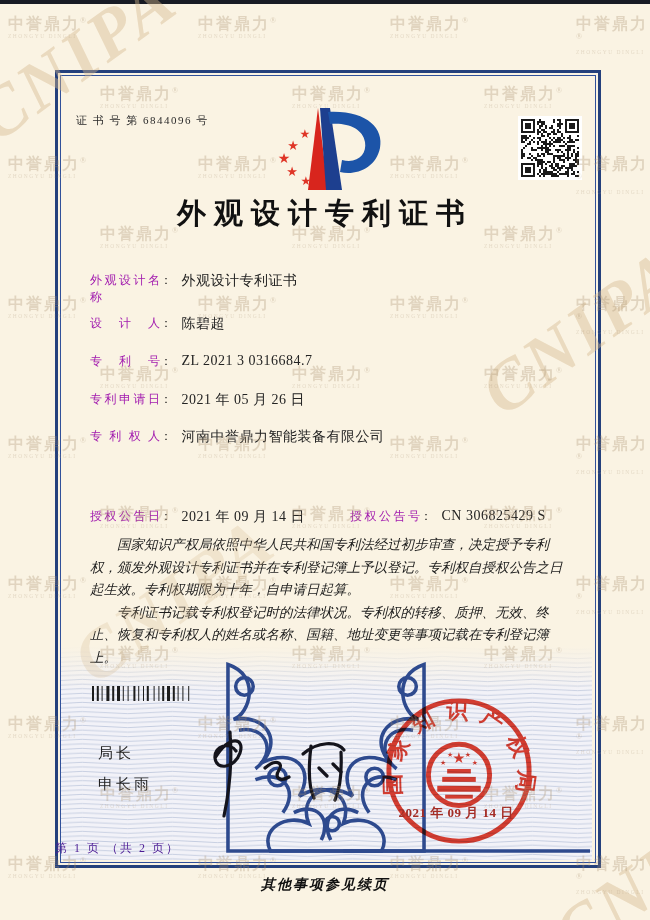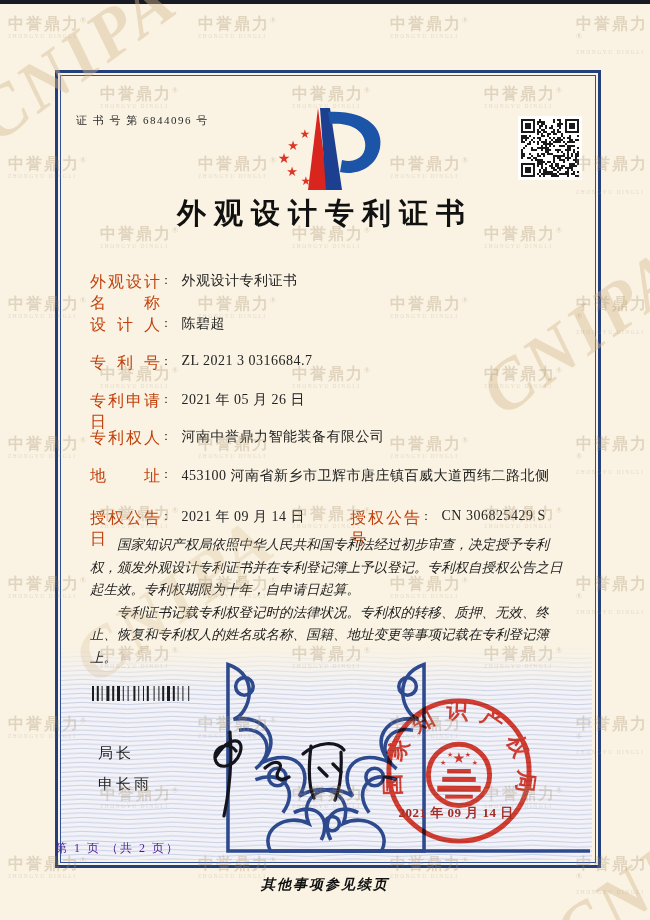--- a/index.html
+++ b/index.html
@@ -21,21 +21,21 @@
   .corner-orn.left{left:-2px;}
   .corner-orn.right{right:-2px;transform:scaleX(-1);}
   
   .cert-no{position:absolute;left:76px;top:113px;font-size:11px;letter-spacing:1.5px;color:#2a2a2a;z-index:3;}
   .logo{position:absolute;left:268px;top:102px;width:132px;height:94px;z-index:3;}
   .qr{position:absolute;left:518px;top:116px;width:58px;height:58px;z-index:3;background:#fff;padding:3px;}
   .title{position:absolute;left:55px;top:194px;width:540px;margin:0;text-align:center;
          font-size:29px;font-weight:bold;letter-spacing:8px;color:#111;z-index:3;}
   
   .frow{position:absolute;z-index:3;font-size:14px;color:#232323;}
-  .flabel{display:inline-block;width:70px;font-size:16px;color:#c2410c;text-align:justify;text-align-last:justify;vertical-align:top;letter-spacing:0;}
+  .flabel{display:inline-block;width:70px;font-size:12px;color:#a21caf;text-align:justify;text-align-last:justify;vertical-align:top;letter-spacing:0;}
   .fcolon{font-size:12px;vertical-align:top;}
   .fval{margin-left:6px;letter-spacing:0.5px;vertical-align:top;}
   .fval.block{display:inline-block;width:402px;line-height:1.45;}
   .r1{left:90px;top:272px;} .r2{left:90px;top:315px;} .r3{left:90px;top:353px;}
   .r4{left:90px;top:391px;} .r5{left:90px;top:428px;} .r6{left:90px;top:466px;}
   .r7{left:90px;top:508px;width:500px;}
   .grant-no{position:absolute;left:260px;top:0;}
   
   .body-text{position:absolute;left:90px;top:534px;width:484px;z-index:3;
     font-style:italic;font-size:13.5px;line-height:22.5px;color:#1c1c1c;}
@@ -456,24 +456,20 @@
     <span class="fval">ZL 2021 3 0316684.7</span>
   </div>
   <div class="frow r4">
     <span class="flabel">专利申请日</span><span class="fcolon">：</span>
     <span class="fval">2021 年 05 月 26 日</span>
   </div>
   <div class="frow r5">
     <span class="flabel">专利权人</span><span class="fcolon">：</span>
     <span class="fval">河南中誉鼎力智能装备有限公司</span>
   </div>
-  <div class="frow r6">
-    <span class="flabel">地址</span><span class="fcolon">：</span>
-    <span class="fval block">453100 河南省新乡市卫辉市唐庄镇百威大道西纬二路北侧</span>
-  </div>
   <div class="frow r7">
     <span class="flabel">授权公告日</span><span class="fcolon">：</span>
     <span class="fval">2021 年 09 月 14 日</span>
     <span class="grant-no">
       <span class="flabel">授权公告号</span><span class="fcolon">：</span>
       <span class="fval">CN 306825429 S</span>
     </span>
   </div>
 
   <div class="body-text">

